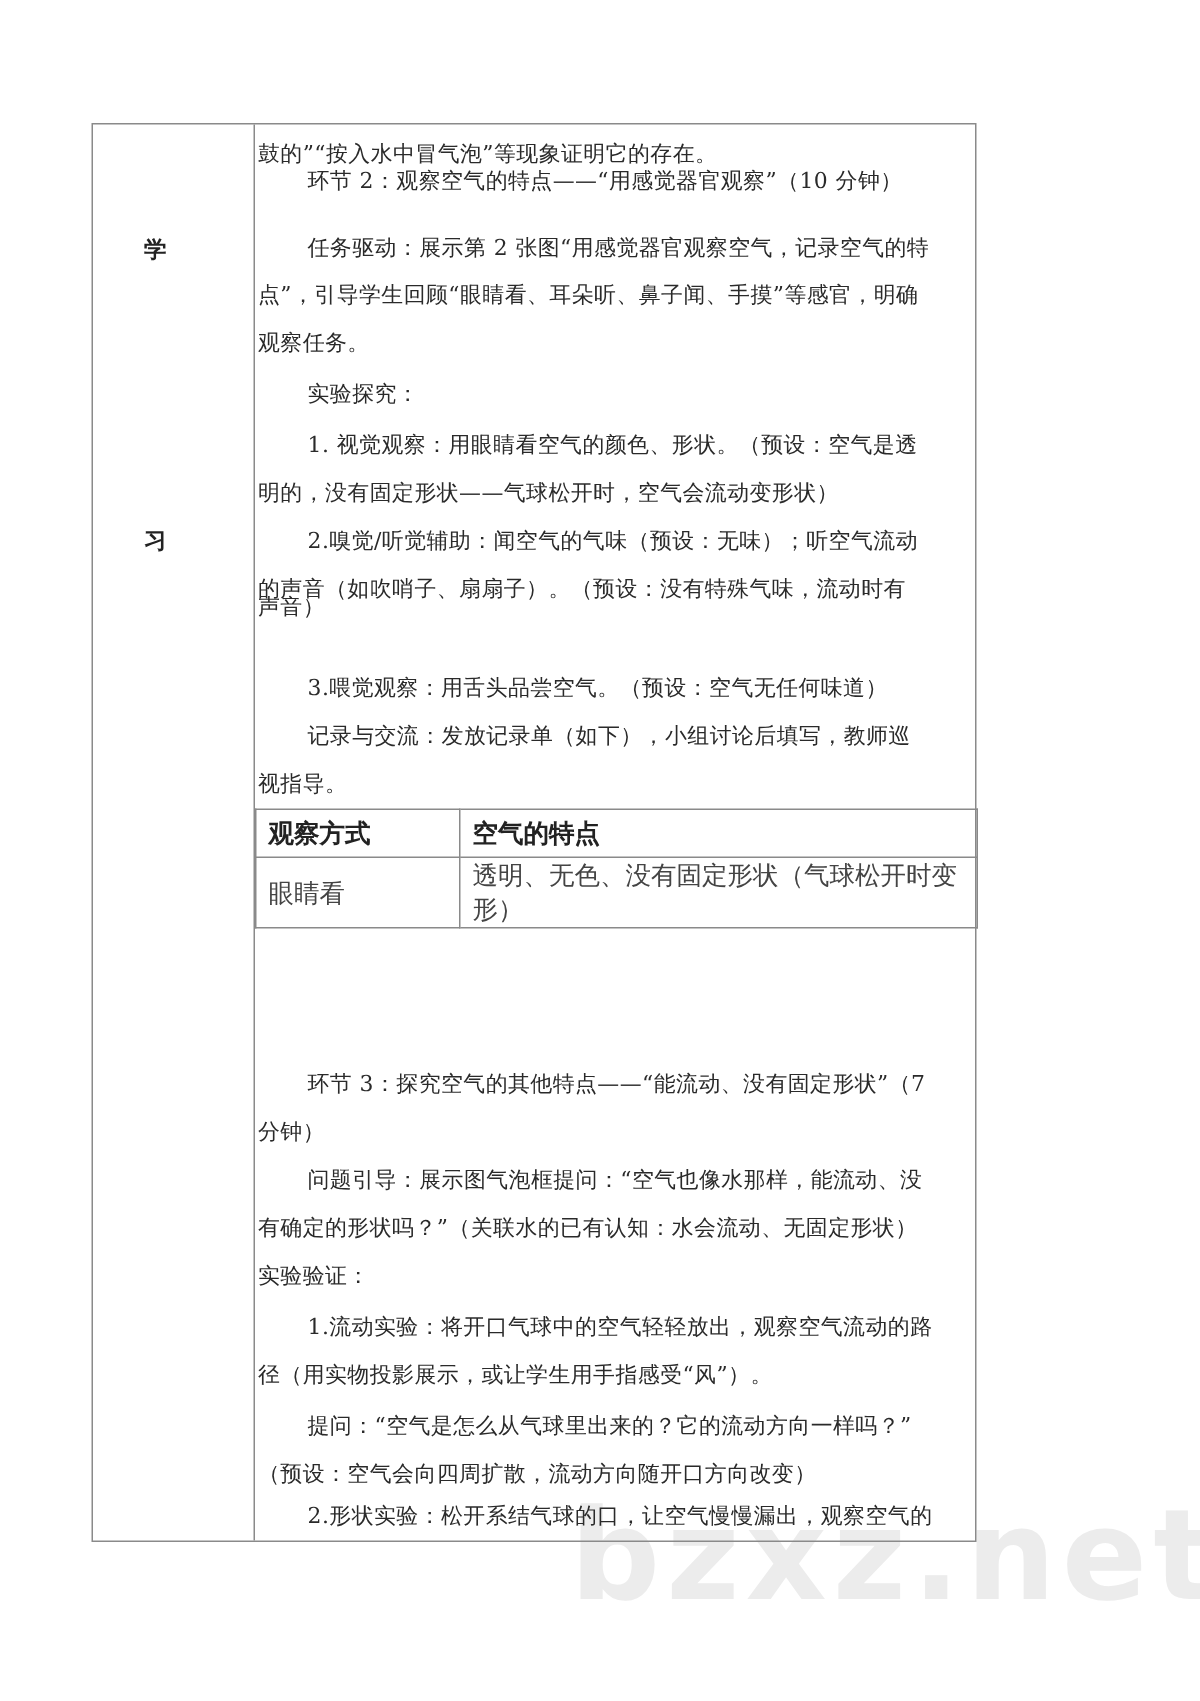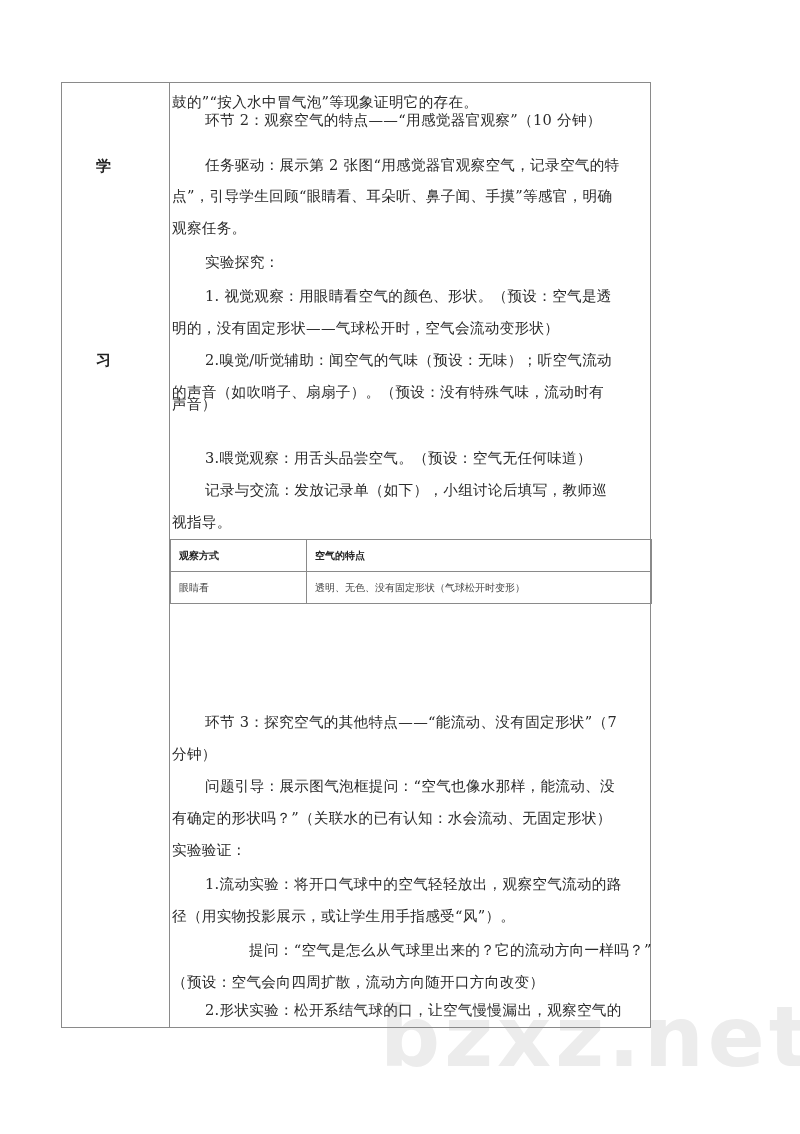--- a/index.html
+++ b/index.html
@@ -20,21 +20,21 @@
   }
   .content {
     position:absolute; left:110px; top:0; width:474px;
   }
   .line {
     position:absolute; left:0; font-size:14.6px; white-space:nowrap; letter-spacing:0.3px; color:#2a2a2a;
   }
   .ind { left:33px; }
   .inner {
     position:absolute; left:108px; top:456px; width:482px; border-collapse:collapse;
-    font-size:10px; color:#444;
+    font-size:17px; color:#444;
   }
   .inner td {
     border:1px solid #8a8a8a; height:32px; padding:0 0 0 8px; box-sizing:border-box;
     font-family: "DejaVu Sans", sans-serif;
   }
   .inner td.c1 { width:136px; }
   .inner tr.hdr td { font-weight:bold; color:#222; }
   .watermark {
     position:absolute; left:380px; top:988px; font-size:84px; font-weight:bold;
     font-family: "DejaVu Sans", sans-serif; color:#ececec; letter-spacing:4px; z-index:0;
@@ -65,21 +65,21 @@
       <div class="line ind" style="top: 366px;">3.喂觉观察：用舌头品尝空气。（预设：空气无任何味道）</div>
       <div class="line ind" style="top: 398px;">记录与交流：发放记录单（如下），小组讨论后填写，教师巡</div>
       <div class="line" style="top: 430px;">视指导。</div>
       <div class="line ind" style="top: 630px;">环节 3：探究空气的其他特点——“能流动、没有固定形状”（7</div>
       <div class="line" style="top: 662px;">分钟）</div>
       <div class="line ind" style="top: 694px;">问题引导：展示图气泡框提问：“空气也像水那样，能流动、没</div>
       <div class="line" style="top: 726px;">有确定的形状吗？”（关联水的已有认知：水会流动、无固定形状）</div>
       <div class="line" style="top: 758px;">实验验证：</div>
       <div class="line ind" style="top: 792px;">1.流动实验：将开口气球中的空气轻轻放出，观察空气流动的路</div>
       <div class="line" style="top: 824px;">径（用实物投影展示，或让学生用手指感受“风”）。</div>
-      <div class="line ind" style="top: 858px; margin-left: 44px;">提问：“空气是怎么从气球里出来的？它的流动方向一样吗？”</div>
+      <div class="line ind" style="top: 858px;">提问：“空气是怎么从气球里出来的？它的流动方向一样吗？”</div>
       <div class="line" style="top: 890px;">（预设：空气会向四周扩散，流动方向随开口方向改变）</div>
       <div class="line ind" style="top: 918px;">2.形状实验：松开系结气球的口，让空气慢慢漏出，观察空气的</div>
     </div>
 
   <table class="inner">
     <tbody>
         <tr class="hdr">
       <td class="c1">观察方式</td>
       <td>空气的特点</td>
     </tr>

